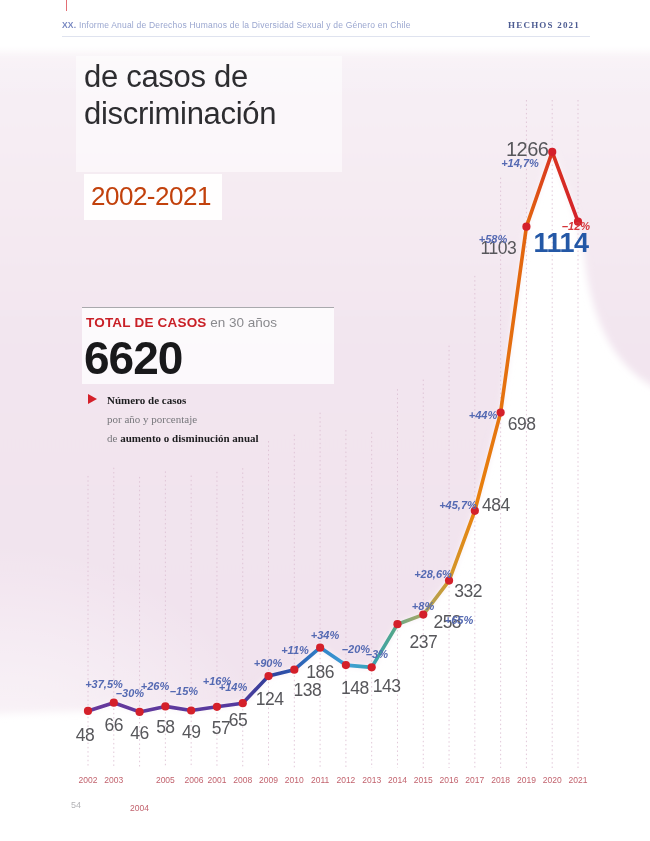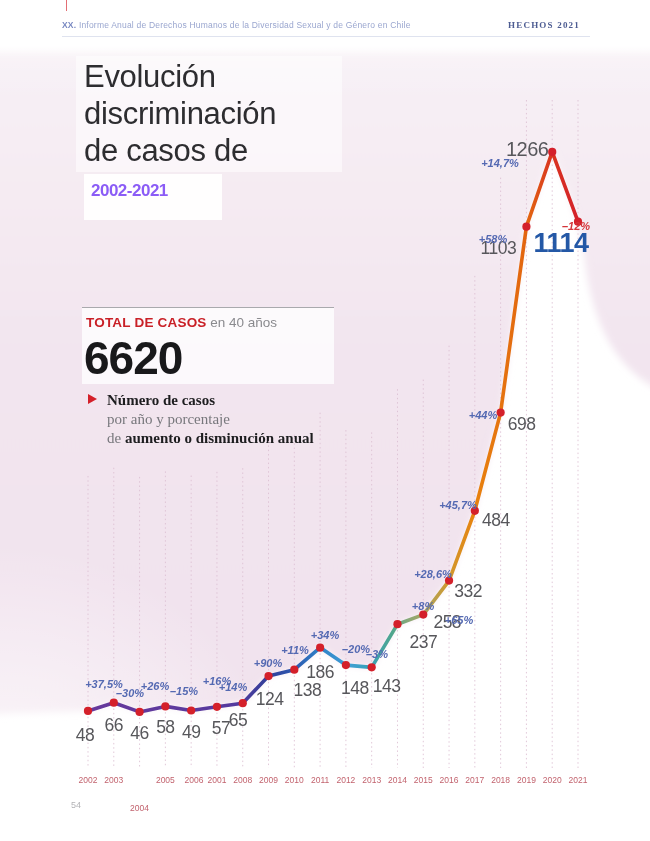--- a/index.html
+++ b/index.html
@@ -24,28 +24,28 @@
   .header{position:absolute;left:62px;right:60px;top:0;height:37px;z-index:5;
     border-bottom:1px solid #dfe3ef;display:flex;align-items:flex-end;justify-content:space-between;
     padding-bottom:6px;box-sizing:border-box;}
   .hdr-left{font-size:8.5px;color:#9aa6cf;letter-spacing:.2px;}
   .hdr-left b{color:#7787c1;font-weight:bold;}
   .hdr-badge{font-family:"Liberation Serif",serif;font-size:9px;font-weight:bold;color:#4d5c92;letter-spacing:1.2px;margin-right:10px;}
   .trim-mark{position:absolute;left:66px;top:0;width:1px;height:11px;background:rgba(212,32,42,.65);z-index:5;}
   
   .title{position:absolute;left:84px;top:58px;z-index:3;font-size:31px;line-height:37px;
     font-weight:300;color:#2d2d30;letter-spacing:-.3px;}
-  .period{position:absolute;left:91px;top:181px;z-index:3;font-size:17px;font-weight:bold;color:#8b5cf6;letter-spacing:-.5px;}
+  .period{position:absolute;left:91px;top:181px;z-index:3;font-size:26px;font-weight:normal;color:#c2410c;letter-spacing:-.5px;}
   
   .total-label-row{position:absolute;left:86px;top:315px;z-index:3;font-size:13.5px;}
   .total-label{font-weight:bold;color:#c92027;letter-spacing:.2px;}
   .total-suffix{color:#8a8a8e;}
   .total-value{position:absolute;left:84px;top:331px;z-index:3;font-size:46px;font-weight:600;color:#19191b;letter-spacing:-1px;}
   
-  .legend{position:absolute;left:88px;top:391px;z-index:3;font-family:"Liberation Serif",serif;font-size:15px;line-height:19px;}
+  .legend{position:absolute;left:88px;top:391px;z-index:3;font-family:"Liberation Serif",serif;font-size:11px;line-height:19px;}
   .legend-arrow{position:absolute;left:0;top:3px;width:0;height:0;
     border-left:9px solid #d4202a;border-top:5.5px solid transparent;border-bottom:5.5px solid transparent;}
   .legend-text{margin-left:19px;}
   .lg-b{font-weight:bold;color:#1d1d1f;}
   .lg-r{color:#77777c;}
   
   .chart-svg{position:absolute;left:0;top:0;z-index:3;}
   .labels{position:absolute;left:0;top:0;width:650px;height:841px;z-index:4;pointer-events:none;}
   .val{position:absolute;transform:translate(-50%,-50%);font-size:17.5px;color:#57575b;letter-spacing:-.5px;white-space:nowrap;}
   .val.big{font-size:20px;}
@@ -79,27 +79,26 @@
   <div class="panel period-box"></div>
   <div class="panel total-box"></div>
 
   <div class="trim-mark"></div>
   <div class="header">
     <div class="hdr-left"><b>XX.</b> <span>Informe Anual de Derechos Humanos de la Diversidad Sexual y de Género en Chile</span></div>
     <div class="hdr-badge">HECHOS 2021</div>
   </div>
 
   <div class="title">
-    <div>Evolución</div>
+    <div>de casos de</div>
     <div>discriminación</div>
-    <div>de casos de</div>
   </div>
   <div class="period">2002-2021</div>
 
-  <div class="total-label-row"><span class="total-label">TOTAL DE CASOS</span><span class="total-suffix"> en 40 años</span></div>
+  <div class="total-label-row"><span class="total-label">TOTAL DE CASOS</span><span class="total-suffix"> en 30 años</span></div>
   <div class="total-value">6620</div>
 
   <div class="legend">
     <div class="legend-arrow"></div>
     <div class="legend-text">
       <div class="lg-b">Número de casos</div>
       <div class="lg-r">por año y porcentaje</div>
       <div><span class="lg-r">de </span><span class="lg-b">aumento o disminución anual</span></div>
     </div>
   </div>
@@ -180,21 +179,21 @@
       <div class="val" style="left: 220.947px; top: 727.837px;">57</div>
       <div class="val" style="left: 238px; top: 720.165px;">65</div>
       <div class="val" style="left: 269.526px; top: 699.084px;">124</div>
       <div class="val" style="left: 307.316px; top: 689.658px;">138</div>
       <div class="val" style="left: 320.106px; top: 671.626px;">186</div>
       <div class="val" style="left: 354.895px; top: 688.068px;">148</div>
       <div class="val" style="left: 386.685px; top: 686.363px;">143</div>
       <div class="val" style="left: 423.474px; top: 642.217px;">237</div>
       <div class="val" style="left: 447.264px; top: 621.578px;">258</div>
       <div class="val" style="left: 468.053px; top: 590.612px;">332</div>
-      <div class="val" style="left: 495.842px; top: 520px;">484</div>
+      <div class="val" style="left: 495.842px; top: 505px;">484</div>
       <div class="val" style="left: 521.632px; top: 423.618px;">698</div>
       <div class="val" style="left: 498.421px; top: 247.723px;">1103</div>
       <div class="val big" style="left: 527.211px; top: 148.906px;">1266</div>
       <div class="val hl" style="left: 561px; top: 242.674px;">1114</div>
       <div class="pct" style="left: 104px; top: 684px;">+37,5%</div>
       <div class="pct" style="left: 130px; top: 693px;">–30%</div>
       <div class="pct" style="left: 155px; top: 686px;">+26%</div>
       <div class="pct" style="left: 184px; top: 691px;">–15%</div>
       <div class="pct" style="left: 208px; top: 681px; margin-left: 9px;">+16%</div>
       <div class="pct" style="left: 233px; top: 687px;">+14%</div>
@@ -202,21 +201,21 @@
       <div class="pct" style="left: 295px; top: 650px;">+11%</div>
       <div class="pct" style="left: 325px; top: 635px;">+34%</div>
       <div class="pct" style="left: 356px; top: 649px;">–20%</div>
       <div class="pct" style="left: 377px; top: 654px;">–3%</div>
       <div class="pct" style="left: 415px; top: 620px; margin-left: 44px;">+65%</div>
       <div class="pct" style="left: 423px; top: 606px;">+8%</div>
       <div class="pct" style="left: 433px; top: 574px;">+28,6%</div>
       <div class="pct" style="left: 458px; top: 505px;">+45,7%</div>
       <div class="pct" style="left: 483px; top: 415px;">+44%</div>
       <div class="pct" style="left: 493px; top: 239px;">+58%</div>
-      <div class="pct" style="left: 500px; top: 163px;">+14,7%</div>
+      <div class="pct" style="left: 520px; top: 163px;">+14,7%</div>
       <div class="pct neg-last" style="left: 556px; top: 226px;">–12%</div>
       <div class="year" style="left: 88px; top: 780px;">2002</div>
       <div class="year" style="left: 113.79px; top: 780px;">2003</div>
       <div class="year" style="left: 139.579px; top: 808px; text-align: right;">2004</div>
       <div class="year" style="left: 165.368px; top: 780px;">2005</div>
       <div class="year" style="left: 194px; top: 780px;">2006</div>
       <div class="year" style="left: 216.947px; top: 780px;">2001</div>
       <div class="year" style="left: 242.737px; top: 780px;">2008</div>
       <div class="year" style="left: 268.526px; top: 780px;">2009</div>
       <div class="year" style="left: 294.316px; top: 780px;">2010</div>

